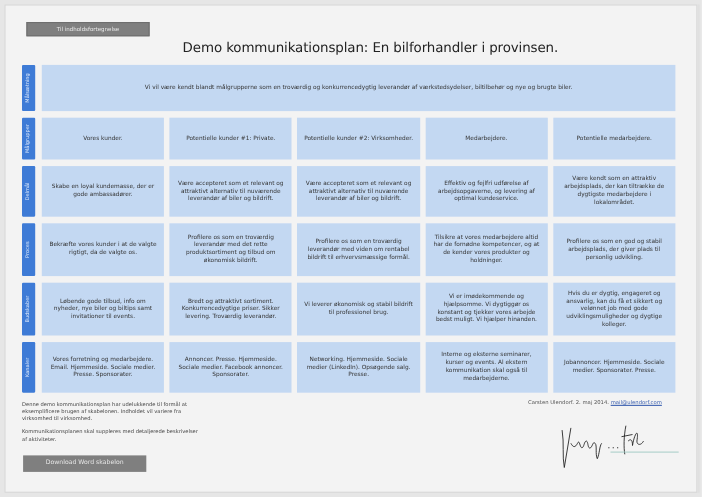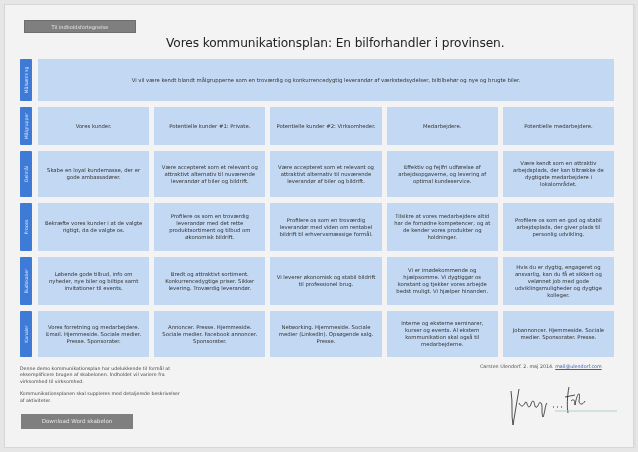--- a/index.html
+++ b/index.html
@@ -84,21 +84,21 @@
     .signature {
       position: absolute; left: 505px; top: 383px;
       width: 115px; height: 45px;
     }
   </style>
 </head>
 <body>
 
 <div class="page">
   <div class="toc-button">Til indholdsfortegnelse</div>
-  <div class="title">Vores kommunikationsplan: En bilforhandler i provinsen.</div>
+  <div class="title">Demo kommunikationsplan: En bilforhandler i provinsen.</div>
 </div>
 <div class="scroll-track"></div>
 
 <div class="grid">
 
   <div class="row r-goal">
     <div class="side">
         <span>Målsætning</span>
       </div>
     <div class="cells">

